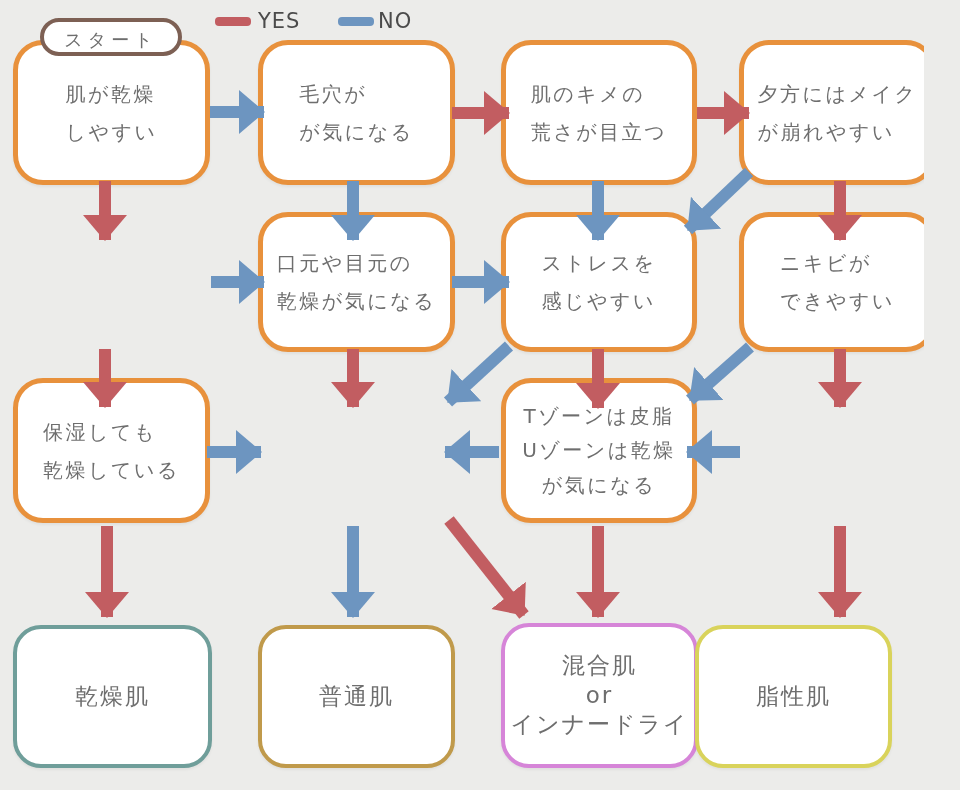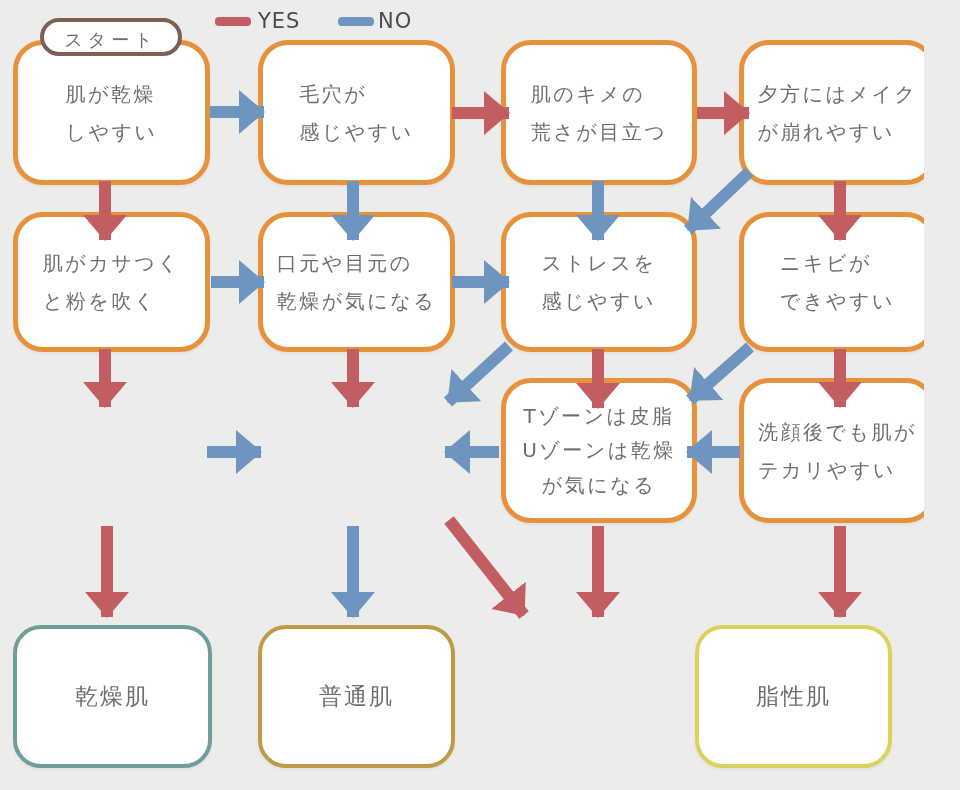--- a/index.html
+++ b/index.html
@@ -67,61 +67,62 @@
   <div id="start-badge">
     <span class="label">スタート</span>
   </div>
 
   <div class="node n-q1">
       <span class="label">肌が乾燥
 しやすい</span>
     </div>
   <div class="node n-q2">
       <span class="label">毛穴が
-感じやすい</span>
+が気になる</span>
     </div>
   <div class="node n-q3">
       <span class="label">肌のキメの
 荒さが目立つ</span>
     </div>
   <div class="node n-q4">
       <span class="label">夕方にはメイク
 が崩れやすい</span>
-    </div>
-  <div class="node n-q5">
-      <span class="label">肌がカサつく
-と粉を吹く</span>
     </div>
   <div class="node n-q6">
       <span class="label">口元や目元の
 乾燥が気になる</span>
     </div>
   <div class="node n-q7">
       <span class="label">ストレスを
 感じやすい</span>
     </div>
   <div class="node n-q8">
       <span class="label">ニキビが
 できやすい</span>
     </div>
+  <div class="node n-q9">
+      <span class="label">保湿しても
+乾燥している</span>
+    </div>
   <div class="node n-q11">
       <span class="label">Tゾーンは皮脂
 Uゾーンは乾燥
 が気になる</span>
-    </div>
-  <div class="node n-q12">
-      <span class="label">洗顔後でも肌が
-テカリやすい</span>
     </div>
 
   <div class="node result n-r1">
       <span class="label">乾燥肌</span>
     </div>
   <div class="node result n-r2">
       <span class="label">普通肌</span>
+    </div>
+  <div class="node result n-r3">
+      <span class="label">混合肌
+or
+インナードライ</span>
     </div>
   <div class="node result n-r4">
       <span class="label">脂性肌</span>
     </div>
 
   <svg id="edges" width="960" height="790" viewBox="0 0 960 790">
     <defs>
       <marker id="head-yes" markerUnits="userSpaceOnUse" markerWidth="28" markerHeight="46" refX="25" refY="22" orient="auto">
         <path d="M0,0 L26,22 L0,44 Z" fill="#c25d61"></path>
       </marker>

